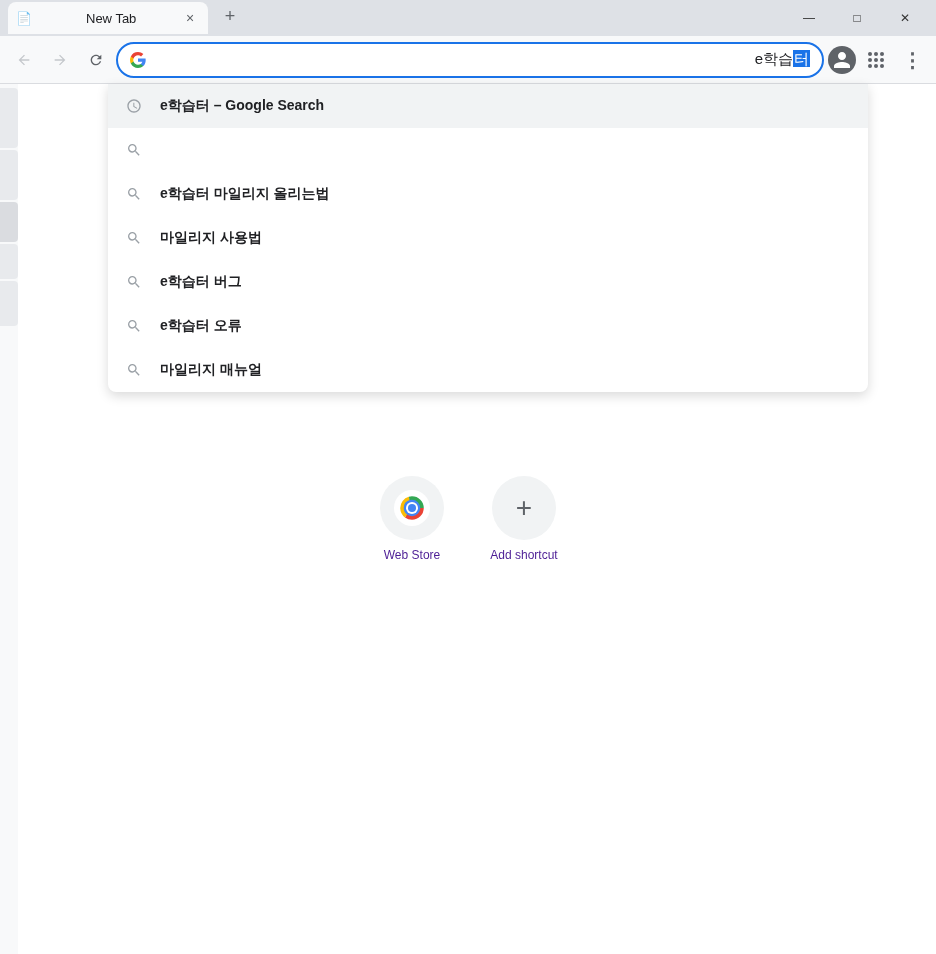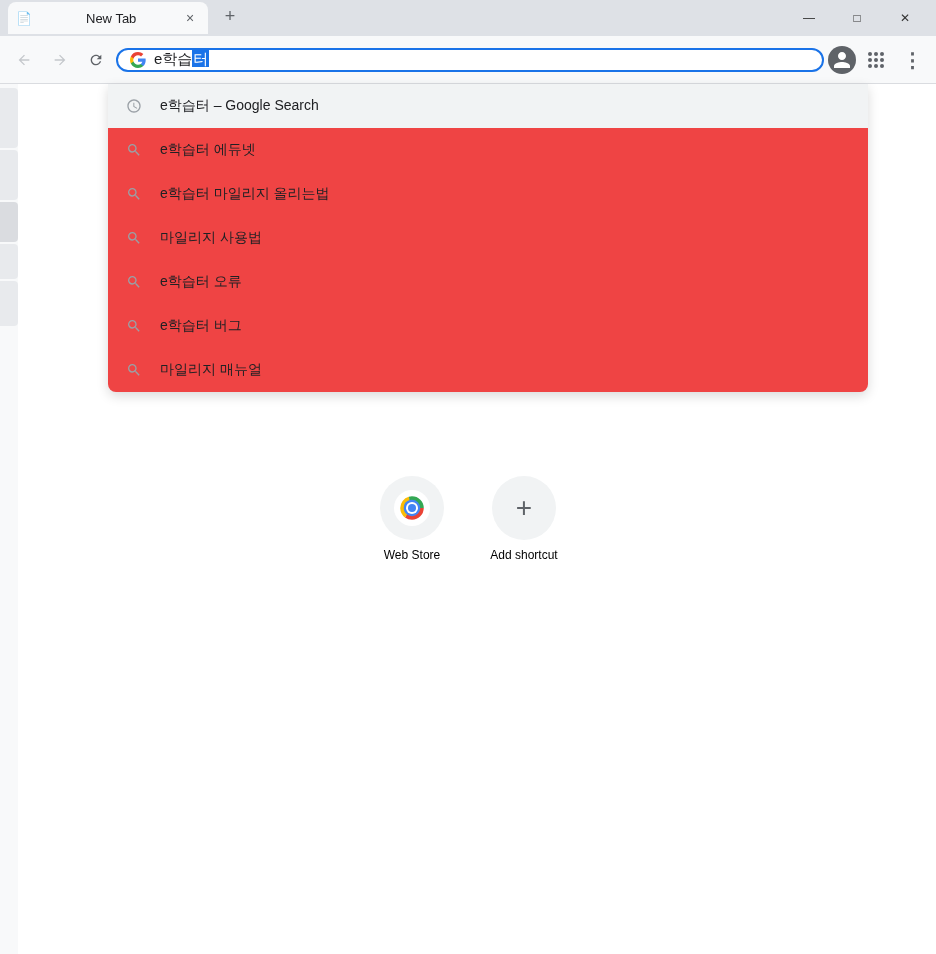--- a/index.html
+++ b/index.html
@@ -131,28 +131,29 @@
       justify-content: center;
       cursor: pointer;
       color: #5f6368;
       font-size: 16px;
     }
     .nav-btn.disabled { color: #c4c7cb; cursor: default; }
 
     
     .address-bar-wrapper {
       flex: 1;
-      height: 24px;
+      height: 36px;
       background: #fff;
       border-radius: 18px;
       border: 2px solid #1a73e8;
       display: flex;
       align-items: center;
       padding: 0 12px;
       gap: 8px;
+      justify-content: space-between;
     }
 
     .google-logo-small {
       width: 16px;
       height: 16px;
       flex-shrink: 0;
     }
 
     .address-selection {
       background: #1a73e8;
@@ -192,25 +193,26 @@
       font-size: 14px;
       cursor: pointer;
     }
 
     
     .autocomplete-dropdown {
       position: absolute;
       top: 84px;
       left: 108px;
       right: 68px;
-      background: #ef4444;
+      background: #ffffff;
       border-radius: 0 0 8px 8px;
       box-shadow: 0 4px 12px rgba(0,0,0,0.15);
       z-index: 100;
       overflow: hidden;
+      font-weight: bold;
     }
 
     .autocomplete-item {
       display: flex;
       align-items: center;
       padding: 0 16px;
       height: 44px;
       gap: 16px;
       cursor: pointer;
       font-size: 14px;
@@ -268,21 +270,21 @@
       height: 64px;
       border-radius: 50%;
       background: #f1f3f4;
       display: flex;
       align-items: center;
       justify-content: center;
     }
 
     .shortcut-label {
       font-size: 12px;
-      color: #000000;
+      color: #4c1d95;
       text-align: center;
     }
 
     
     .grid-icon {
       display: grid;
       grid-template-columns: repeat(3, 4px);
       gap: 2px;
     }
     .grid-dot {
@@ -377,21 +379,20 @@
       </div>
       <span class="autocomplete-text">e학습터 – Google Search</span>
     </div>
 
     <div class="autocomplete-item">
       <div class="autocomplete-icon">
         <svg width="16" height="16" viewBox="0 0 24 24" fill="currentColor">
             <path d="M15.5 14h-.79l-.28-.27A6.471 6.471 0 0 0 16 9.5 6.5 6.5 0 1 0 9.5 16c1.61 0 3.09-.59 4.23-1.57l.27.28v.79l5 4.99L20.49 19l-4.99-5zm-6 0C7.01 14 5 11.99 5 9.5S7.01 5 9.5 5 14 7.01 14 9.5 11.99 14 9.5 14z"></path>
           </svg>
       </div>
-      <span class="autocomplete-text">e학습터 에듀넷</span>
     </div>
 
 
     <div class="autocomplete-item">
       <div class="autocomplete-icon">
         <svg width="16" height="16" viewBox="0 0 24 24" fill="currentColor">
             <path d="M15.5 14h-.79l-.28-.27A6.471 6.471 0 0 0 16 9.5 6.5 6.5 0 1 0 9.5 16c1.61 0 3.09-.59 4.23-1.57l.27.28v.79l5 4.99L20.49 19l-4.99-5zm-6 0C7.01 14 5 11.99 5 9.5S7.01 5 9.5 5 14 7.01 14 9.5 11.99 14 9.5 14z"></path>
           </svg>
       </div>
       <span class="autocomplete-text">e학습터 마일리지 올리는법</span>
@@ -405,30 +406,30 @@
       </div>
       <span class="autocomplete-text">마일리지 사용법</span>
     </div>
 
     <div class="autocomplete-item">
       <div class="autocomplete-icon">
         <svg width="16" height="16" viewBox="0 0 24 24" fill="currentColor">
             <path d="M15.5 14h-.79l-.28-.27A6.471 6.471 0 0 0 16 9.5 6.5 6.5 0 1 0 9.5 16c1.61 0 3.09-.59 4.23-1.57l.27.28v.79l5 4.99L20.49 19l-4.99-5zm-6 0C7.01 14 5 11.99 5 9.5S7.01 5 9.5 5 14 7.01 14 9.5 11.99 14 9.5 14z"></path>
           </svg>
       </div>
+      <span class="autocomplete-text">e학습터 버그</span>
+    </div>
+
+    <div class="autocomplete-item">
+      <div class="autocomplete-icon">
+        <svg width="16" height="16" viewBox="0 0 24 24" fill="currentColor">
+            <path d="M15.5 14h-.79l-.28-.27A6.471 6.471 0 0 0 16 9.5 6.5 6.5 0 1 0 9.5 16c1.61 0 3.09-.59 4.23-1.57l.27.28v.79l5 4.99L20.49 19l-4.99-5zm-6 0C7.01 14 5 11.99 5 9.5S7.01 5 9.5 5 14 7.01 14 9.5 11.99 14 9.5 14z"></path>
+          </svg>
+      </div>
       <span class="autocomplete-text">e학습터 오류</span>
-    </div>
-
-    <div class="autocomplete-item">
-      <div class="autocomplete-icon">
-        <svg width="16" height="16" viewBox="0 0 24 24" fill="currentColor">
-            <path d="M15.5 14h-.79l-.28-.27A6.471 6.471 0 0 0 16 9.5 6.5 6.5 0 1 0 9.5 16c1.61 0 3.09-.59 4.23-1.57l.27.28v.79l5 4.99L20.49 19l-4.99-5zm-6 0C7.01 14 5 11.99 5 9.5S7.01 5 9.5 5 14 7.01 14 9.5 11.99 14 9.5 14z"></path>
-          </svg>
-      </div>
-      <span class="autocomplete-text">e학습터 버그</span>
     </div>
 
     <div class="autocomplete-item">
       <div class="autocomplete-icon">
         <svg width="16" height="16" viewBox="0 0 24 24" fill="currentColor">
             <path d="M15.5 14h-.79l-.28-.27A6.471 6.471 0 0 0 16 9.5 6.5 6.5 0 1 0 9.5 16c1.61 0 3.09-.59 4.23-1.57l.27.28v.79l5 4.99L20.49 19l-4.99-5zm-6 0C7.01 14 5 11.99 5 9.5S7.01 5 9.5 5 14 7.01 14 9.5 11.99 14 9.5 14z"></path>
           </svg>
       </div>
       <span class="autocomplete-text">마일리지 매뉴얼</span>
     </div>

